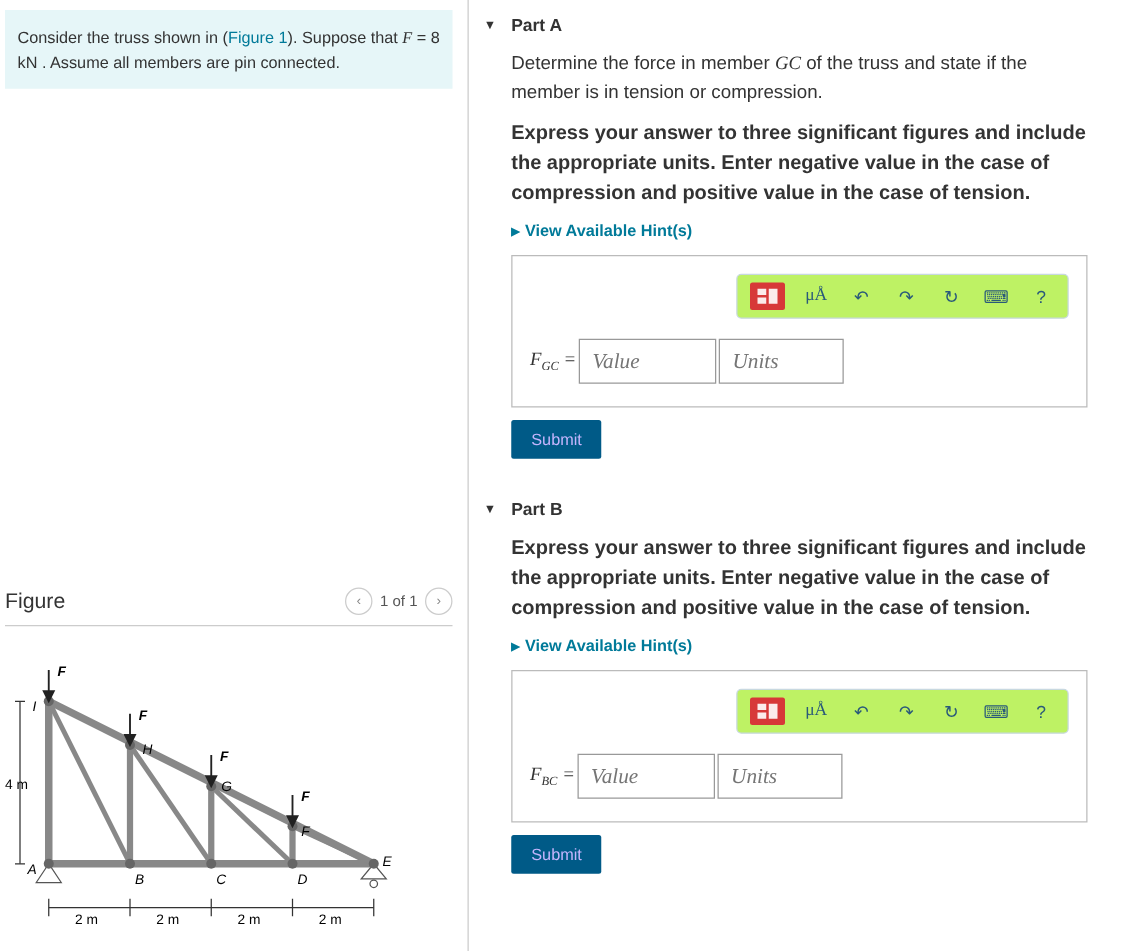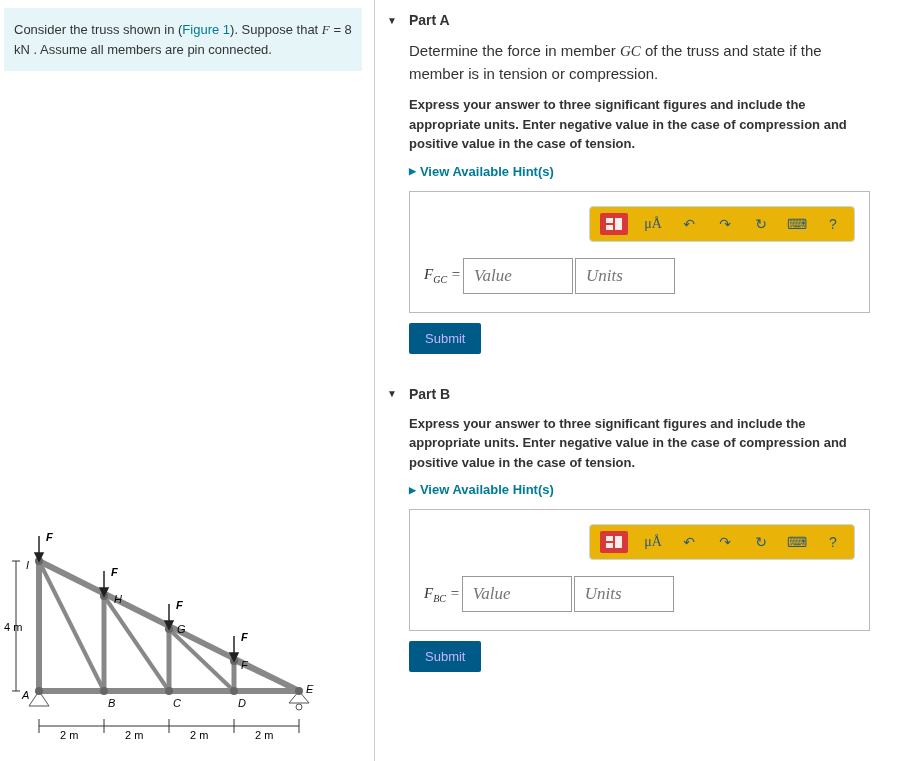--- a/index.html
+++ b/index.html
@@ -16,25 +16,25 @@
   .figure-nav { display: flex; align-items: center; gap: 6px; font-size: 12px; color: #555; }
   .nav-btn { width: 22px; height: 22px; border-radius: 50%; border: 1px solid #ccc; background: #fff; display: flex; align-items: center; justify-content: center; cursor: pointer; font-size: 11px; color: #888; }
   .figure-body { padding: 20px 0 10px 0; height: 260px; position: relative; }
   .truss-svg { width: 320px; height: 230px; }
   .part { margin-bottom: 28px; }
   .part-header { display: flex; align-items: center; gap: 12px; font-weight: bold; font-size: 14px; padding: 4px 0 12px 0; cursor: pointer; }
   .part-header .caret { font-size: 10px; }
   .part-body { padding-left: 22px; }
   .question { font-size: 15px; line-height: 1.5; margin-bottom: 10px; }
   .question .mi { font-style: italic; font-family: Georgia, serif; }
-  .instruction { font-weight: bold; font-size: 13px; line-height: 1.5; margin-bottom: 10px; }
+  .instruction { font-weight: bold; font-size: 16px; line-height: 1.5; margin-bottom: 10px; }
   .hints-link { color: #007a99; font-weight: bold; cursor: pointer; font-size: 13px; display: flex; align-items: center; gap: 4px; margin-bottom: 12px; }
   .hints-link .tri { font-size: 9px; }
   .answer-box { border: 1px solid #bbb; padding: 14px 14px 18px 14px; margin-bottom: 10px; }
-  .toolbar { display: flex; justify-content: flex-end; gap: 14px; align-items: center; background: #eab308; border: 1px solid #c8d8e0; border-radius: 4px; padding: 6px 10px; margin: 0 0 16px auto; width: fit-content; }
+  .toolbar { display: flex; justify-content: flex-end; gap: 14px; align-items: center; background: #bef264; border: 1px solid #c8d8e0; border-radius: 4px; padding: 6px 10px; margin: 0 0 16px auto; width: fit-content; }
   .tb-btn { width: 22px; height: 20px; display: flex; align-items: center; justify-content: center; cursor: pointer; color: #2a5a7a; font-size: 14px; }
   .tb-templates { background: #d73838; color: #fff; width: 28px; height: 22px; border-radius: 2px; display:flex; align-items:center; justify-content:center; font-size:11px; }
   .tb-ua { font-family: Georgia, serif; font-size: 14px; color: #2a5a7a; }
   .answer-row { display: flex; align-items: center; gap: 2px; }
   .answer-label { font-style: italic; font-family: Georgia, serif; font-size: 15px; }
   .answer-label sub { font-size: 10px; font-style: italic; }
   .value-input, .units-input { height: 36px; border: 1px solid #999; padding: 0 10px; font-size: 17px; font-style: italic; color: #999; font-family: Georgia, serif; }
   .value-input { width: 110px; }
   .units-input { width: 100px; }
   .submit-btn { background: #005a87; color: #c4b5fd; border: none; padding: 8px 16px; font-size: 13px; cursor: pointer; border-radius: 2px; }
@@ -42,20 +42,28 @@
 </head>
 <body>
 
 <div class="container">
   <div class="left-panel">
     <div class="problem-box">
       <span>Consider the truss shown in (</span><span class="link">Figure 1</span><span>). Suppose that </span><span class="var">F</span><span> = 8 kN</span><span> . Assume all members are pin connected.</span>
     </div>
 
     <div class="figure-section">
+      <div class="figure-header">
+        <div class="figure-title">Figure</div>
+        <div class="figure-nav">
+          <div class="nav-btn">‹</div>
+          <span>1 of 1</span>
+          <div class="nav-btn">›</div>
+        </div>
+      </div>
       <div class="figure-body">
         <svg class="truss-svg" viewBox="0 0 320 230">
 
           <polygon points="35,170 25,185 45,185" fill="none" stroke="#555"></polygon>
           <polygon points="295,170 285,182 305,182" fill="none" stroke="#555"></polygon>
           <circle cx="295" cy="186" r="3" fill="none" stroke="#555"></circle>
 
           <line x1="35" y1="170" x2="295" y2="170" stroke="#888" stroke-width="6"></line>
 
           <line x1="35" y1="170" x2="35" y2="40" stroke="#888" stroke-width="6"></line>

